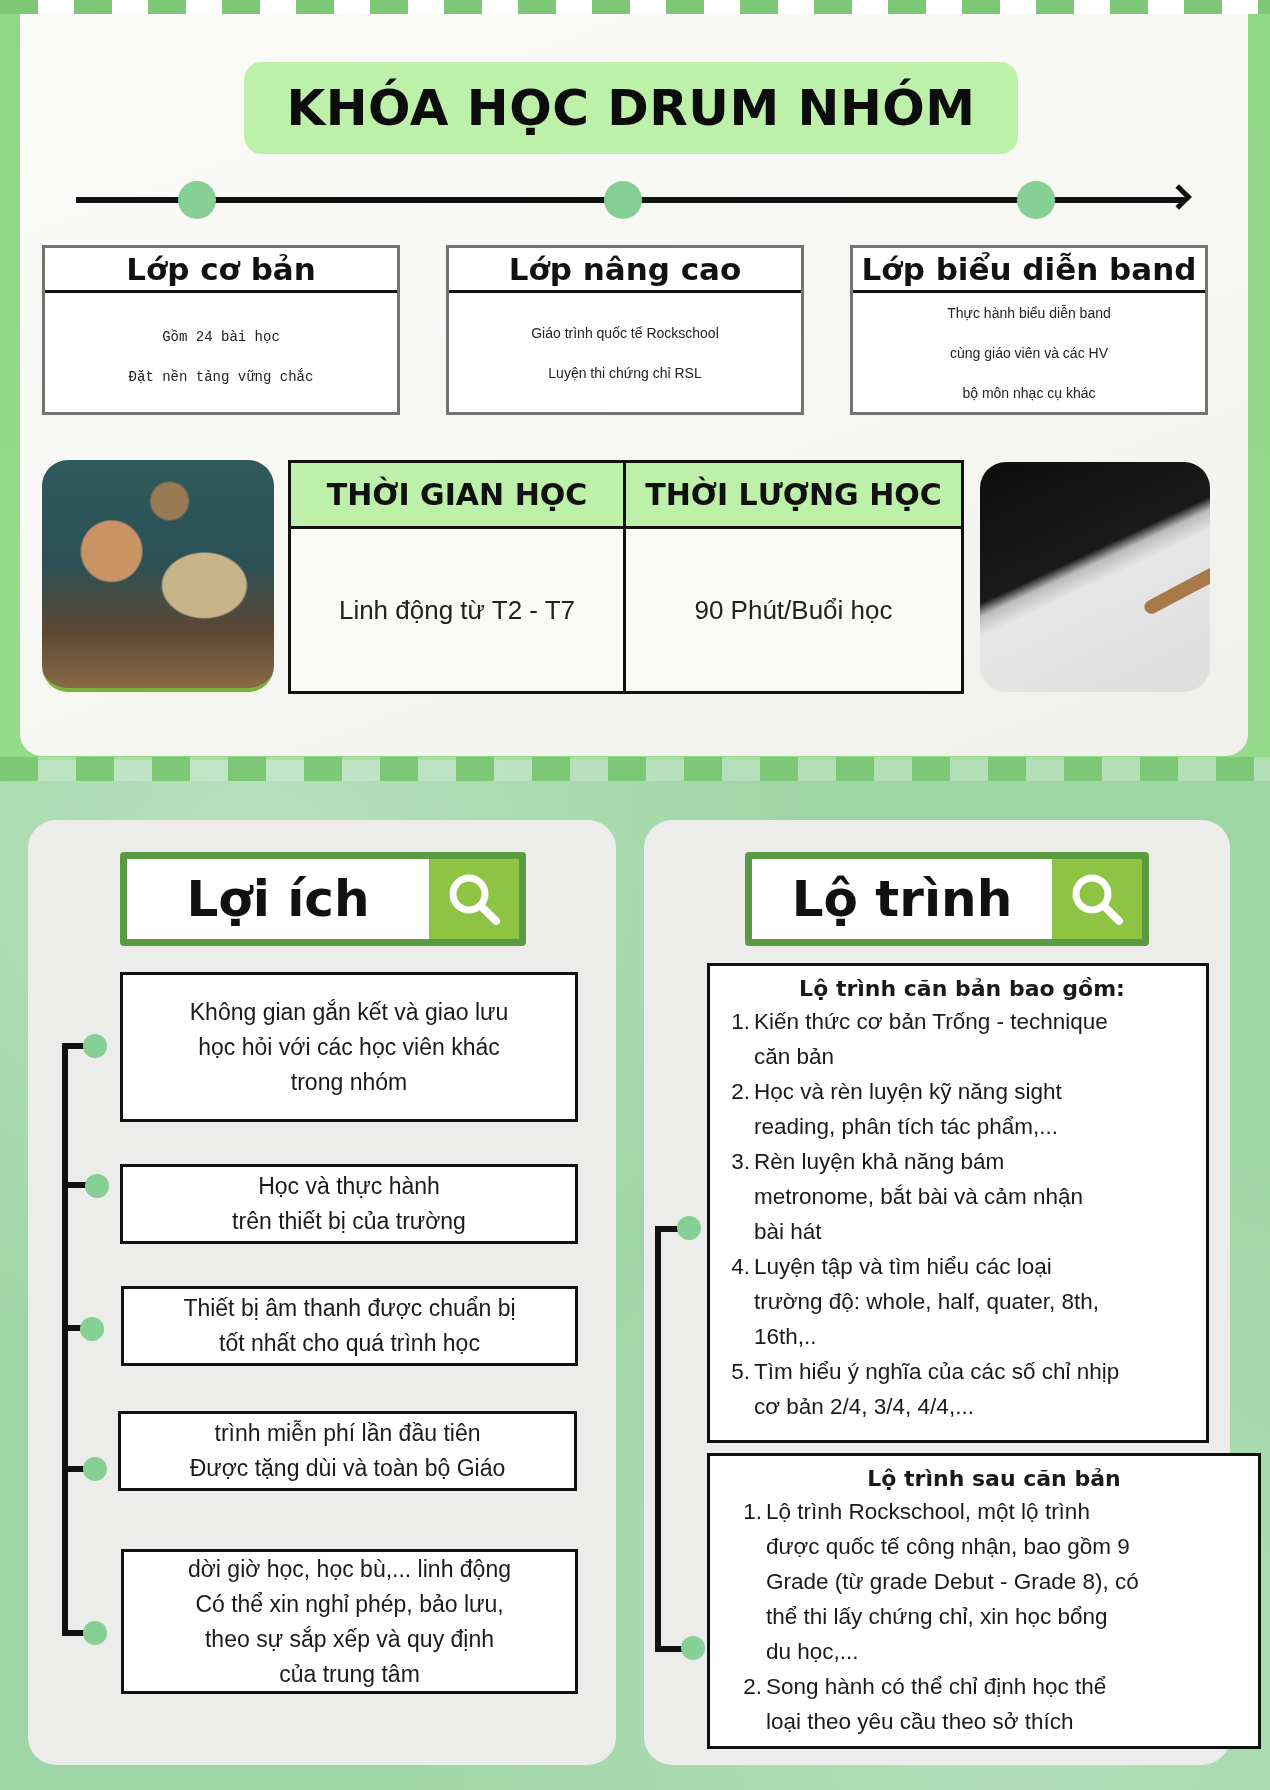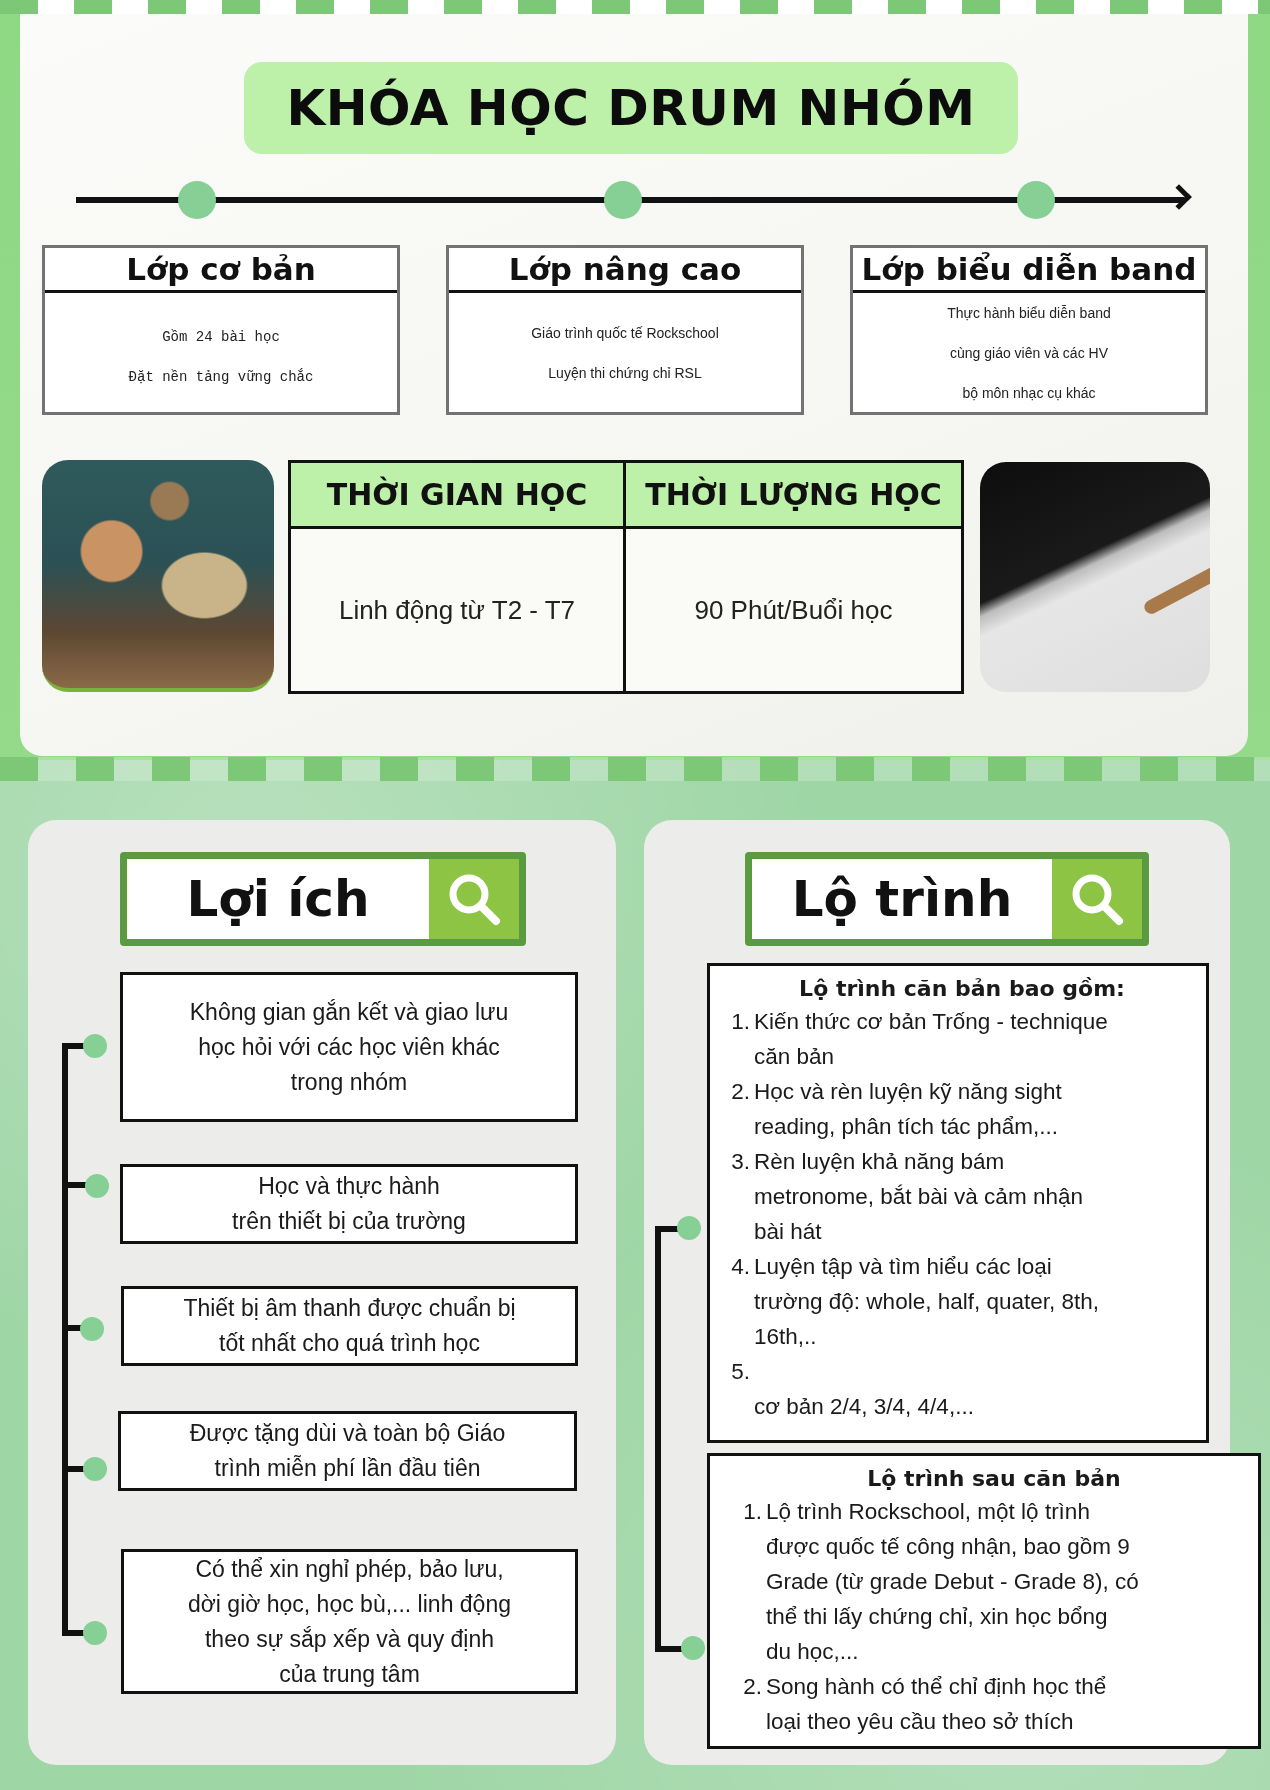--- a/index.html
+++ b/index.html
@@ -241,26 +241,26 @@
 </div>
 <div class="box" style="left:120px; top:1164px; width:458px; height:80px;">
   <div>Học và thực hành</div>
   <div>trên thiết bị của trường</div>
 </div>
 <div class="box" style="left:121px; top:1286px; width:457px; height:80px;">
   <div>Thiết bị âm thanh được chuẩn bị</div>
   <div>tốt nhất cho quá trình học</div>
 </div>
 <div class="box" style="left:118px; top:1411px; width:459px; height:80px;">
+  <div>trình miễn phí lần đầu tiên</div>
   <div>Được tặng dùi và toàn bộ Giáo</div>
-  <div>trình miễn phí lần đầu tiên</div>
 </div>
 <div class="box" style="left:121px; top:1549px; width:457px; height:145px;">
+  <div>dời giờ học, học bù,... linh động</div>
   <div>Có thể xin nghỉ phép, bảo lưu,</div>
-  <div>dời giờ học, học bù,... linh động</div>
   <div>theo sự sắp xếp và quy định</div>
   <div>của trung tâm</div>
 </div>
 
 <div class="panel right"></div>
 
 <div class="search-box" style="left:745px; top:852px; width:404px;">
   <div class="lbl">Lộ trình</div>
   <div class="btn">
     <svg width="60" height="60" viewBox="0 0 60 60">
@@ -290,21 +290,21 @@
     <li>
       <span class="n">3.</span>
       <span><span>Rèn luyện khả năng bám</span><br><span>metronome, bắt bài và cảm nhận</span><br><span>bài hát</span></span>
     </li>
     <li>
       <span class="n">4.</span>
       <span><span>Luyện tập và tìm hiểu các loại</span><br><span>trường độ: whole, half, quater, 8th,</span><br><span>16th,..</span></span>
     </li>
     <li>
       <span class="n">5.</span>
-      <span><br><span>cơ bản 2/4, 3/4, 4/4,...</span></span>
+      <span><span>Tìm hiểu ý nghĩa của các số chỉ nhịp</span><br><span>cơ bản 2/4, 3/4, 4/4,...</span></span>
     </li>
   </ol>
 </div>
 
 <div class="route-box" style="left:707px; top:1453px; width:554px; height:296px; padding-left:30px;">
   <div class="rt">Lộ trình sau căn bản</div>
   <ol>
     <li>
       <span class="n">1.</span>
       <span><span>Lộ trình Rockschool, một lộ trình</span><br><span>được quốc tế công nhận, bao gồm 9</span><br><span>Grade (từ grade Debut - Grade 8), có</span><br><span>thể thi lấy chứng chỉ, xin học bổng</span><br><span>du học,...</span></span>

